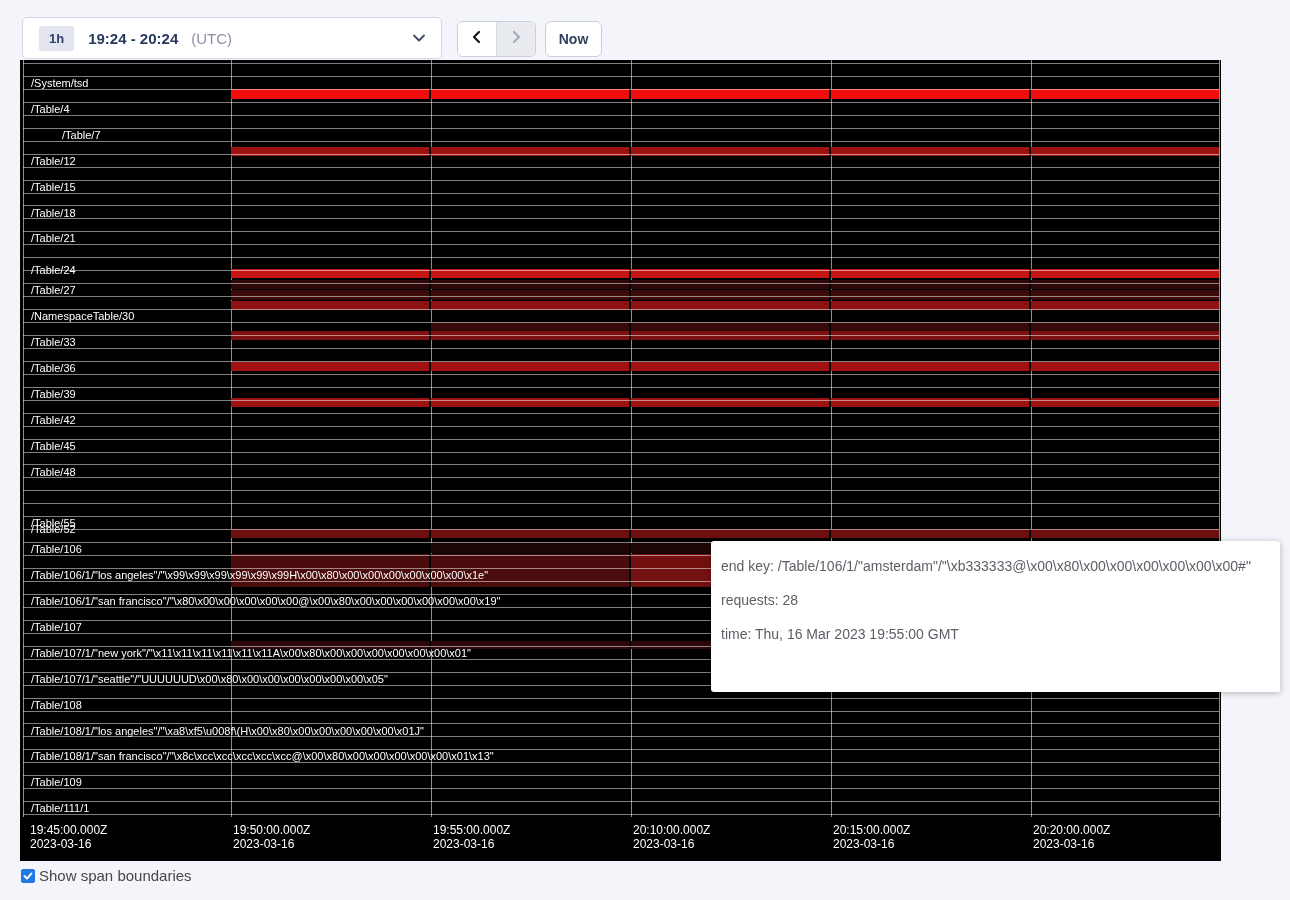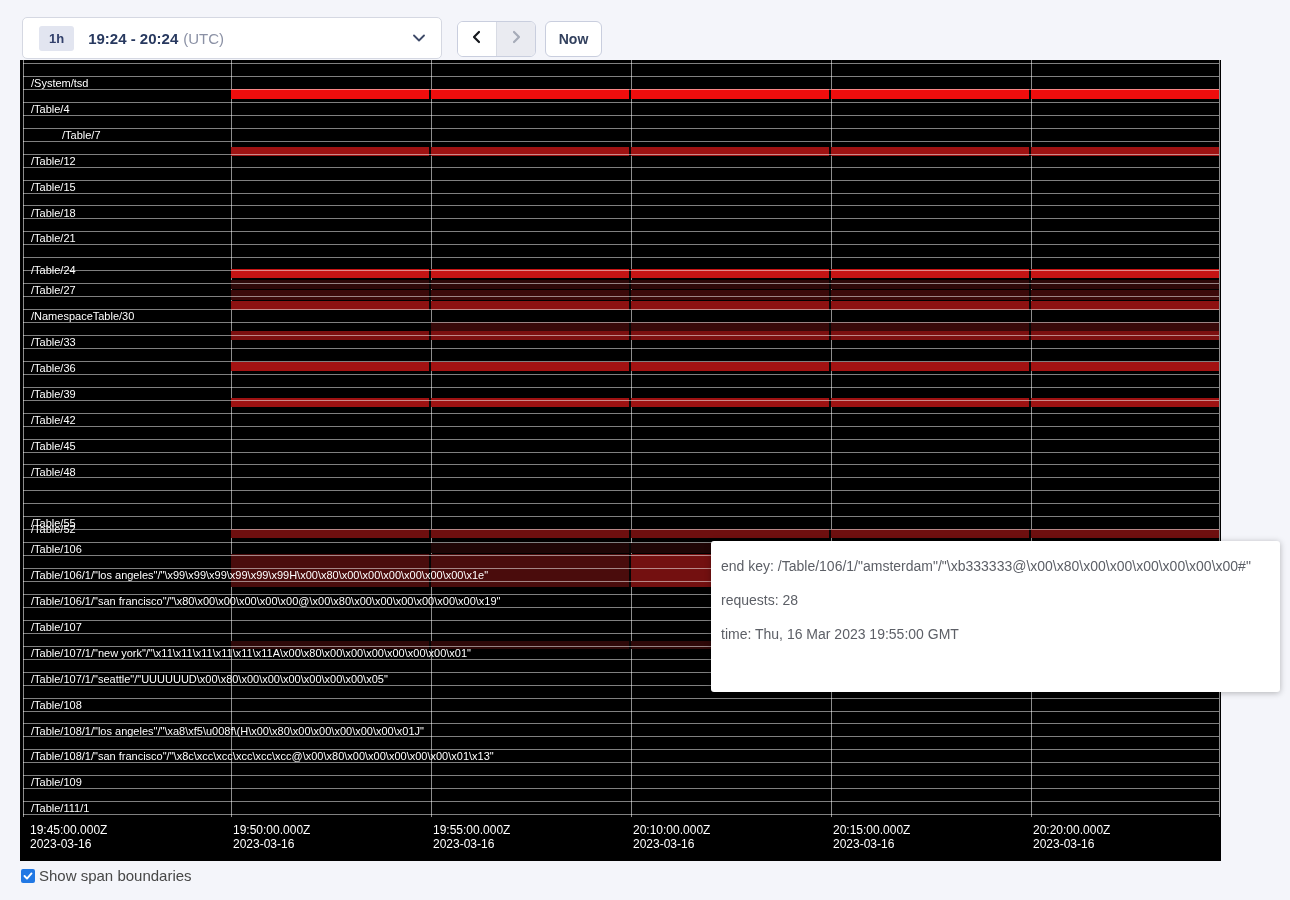--- a/index.html
+++ b/index.html
@@ -9,21 +9,21 @@
   }
   
   .range-select{
     position:absolute;left:22px;top:17px;width:420px;height:42px;box-sizing:border-box;
     background:#fff;border:1px solid #d5d8e2;border-radius:5px;
     display:flex;align-items:center;cursor:pointer;
   }
   .chip{margin-left:16px;background:#e2e5f0;color:#32406b;font-weight:bold;
     font-size:13px;padding:5px 10px;border-radius:3px;}
   .range-text{margin-left:14px;font-size:15px;font-weight:bold;color:#28395f;}
-  .range-utc{margin-left:5px;font-size:15px;color:#8b91a5;}
+  .range-utc{margin-left:13px;font-size:15px;color:#8b91a5;}
   .chev{margin-left:auto;margin-right:16px;display:flex;align-items:center;}
   .nav-group{
     position:absolute;left:457px;top:21px;height:36px;display:flex;box-sizing:border-box;
     border:1px solid #c9cede;border-radius:6px;overflow:hidden;background:#fff;
   }
   .nav-btn{width:38px;display:flex;align-items:center;justify-content:center;cursor:pointer;}
   .nav-btn.prev{background:#fff;border-right:1px solid #d8dbe4;}
   .nav-btn.next{background:#eaebf1;cursor:default;}
   .now-btn{
     position:absolute;left:545px;top:21px;width:57px;height:36px;box-sizing:border-box;

